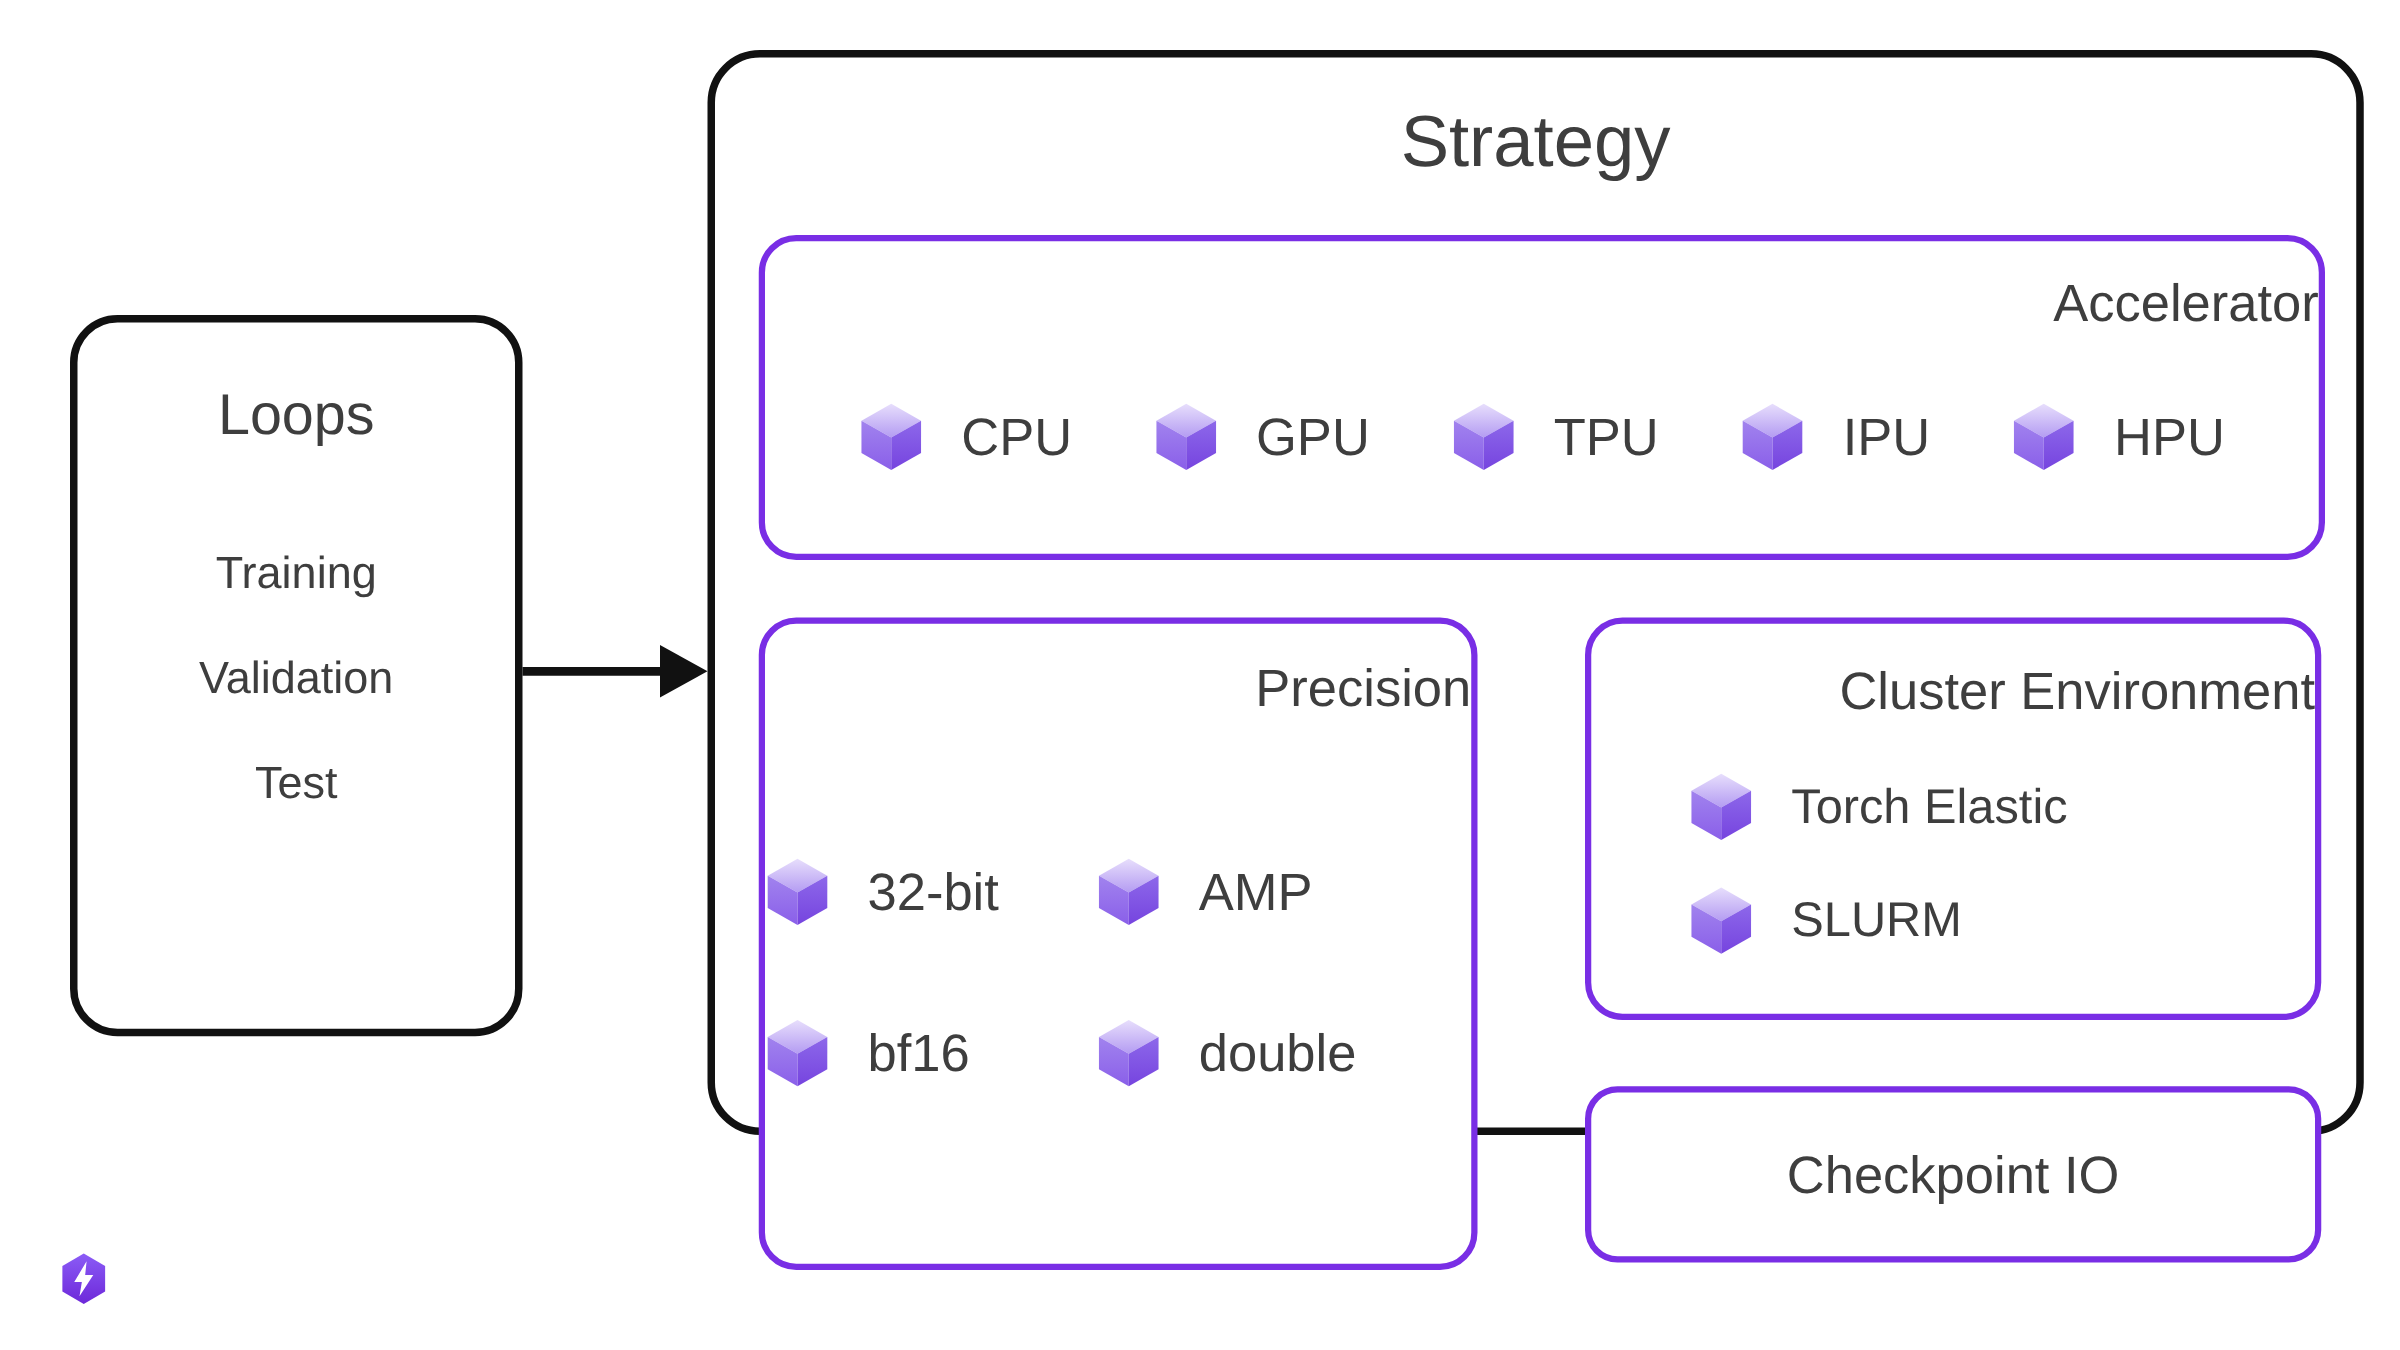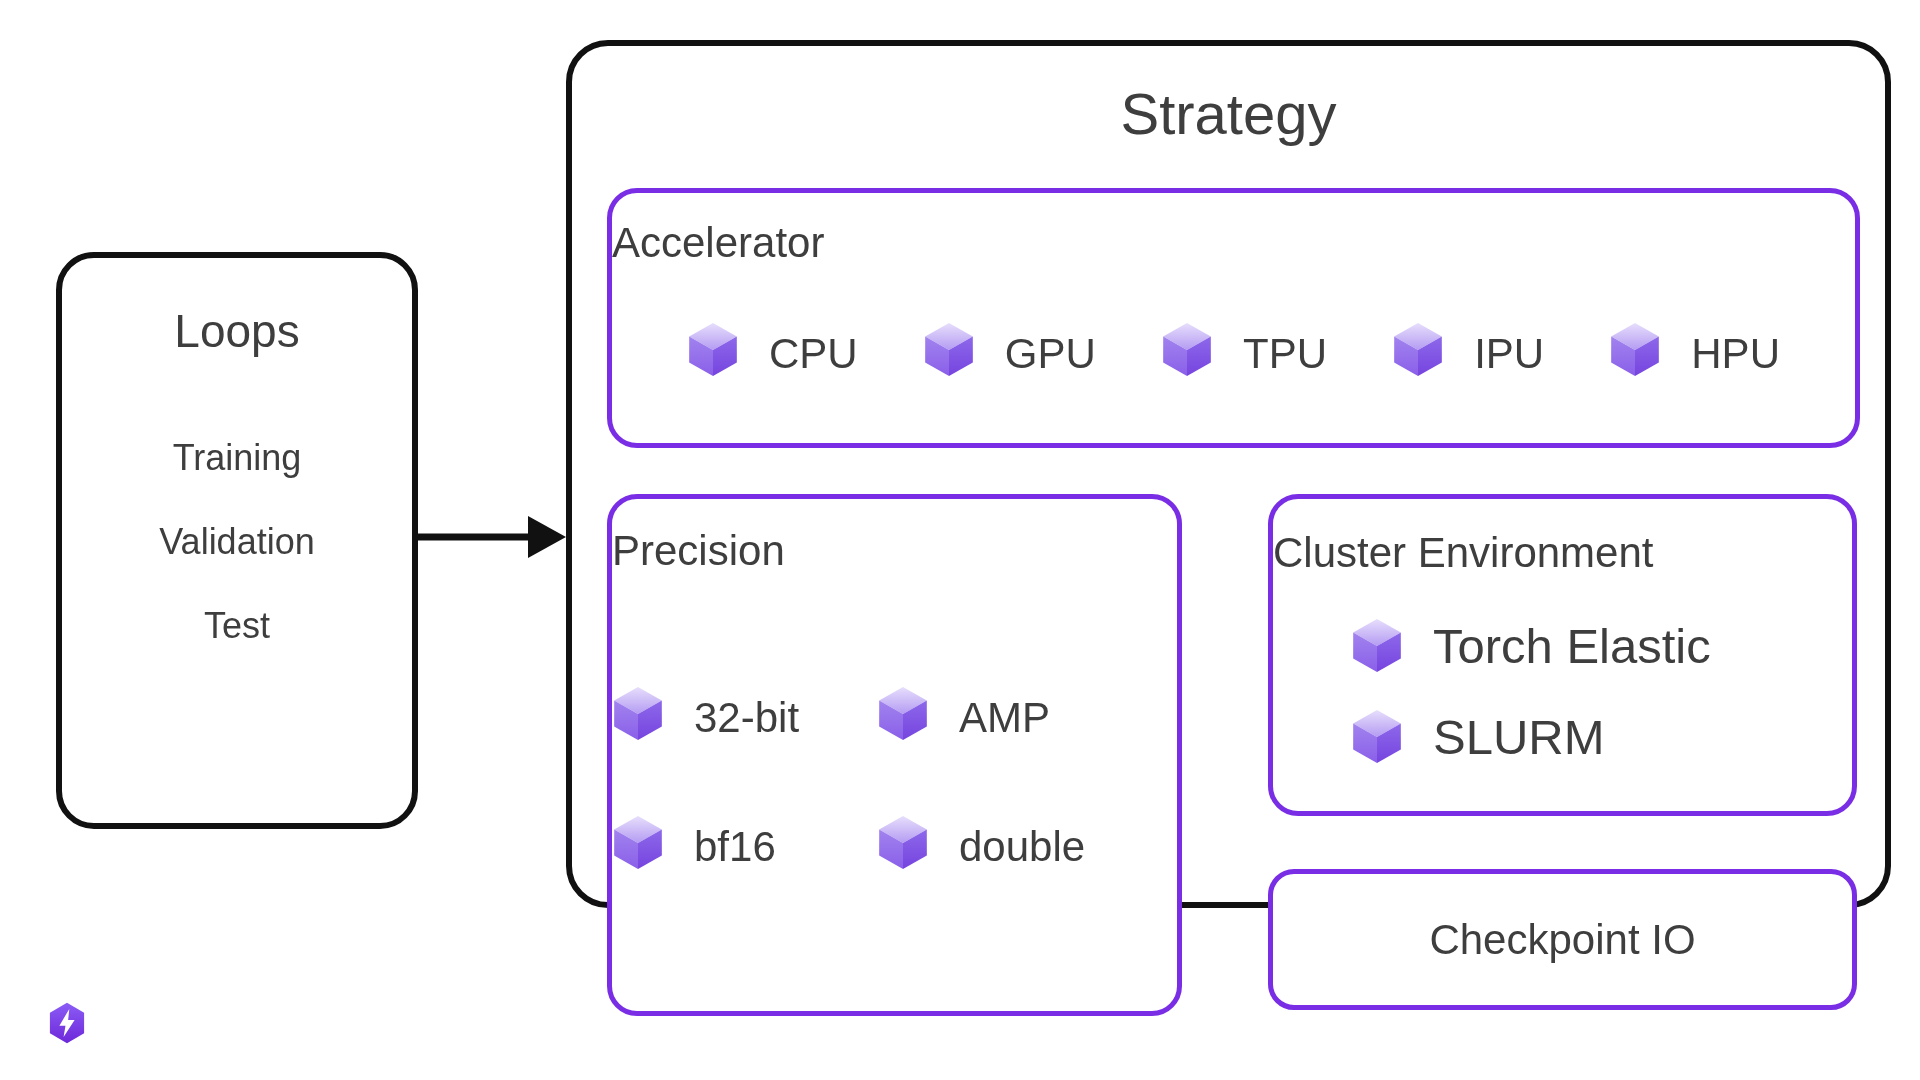--- a/index.html
+++ b/index.html
@@ -45,48 +45,48 @@
   .strategy-title {
     text-align: center; font-size: 58px; margin-top: 34px;
     color: var(--text, #3e3e3e);
   }
   .purple-box {
     position: absolute;
     border: 5px solid var(--purple, #792EE5);
     border-radius: 30px;
     background: #fff;
   }
-  .purple-title { text-align: left; font-size: 42px; }
+  .purple-title { text-align: right; font-size: 42px; }
 
   
   .accelerator-box { left: 35px; top: 142px; width: 1253px; height: 260px; }
   .accelerator-box .purple-title { margin-top: 26px; }
   .accel-row {
     display: flex; justify-content: space-between; align-items: center;
     padding: 0 75px; margin-top: 54px;
   }
-  .chip { display: flex; align-items: flex-end; gap: 30px; font-size: 42px; }
+  .chip { display: flex; align-items: center; gap: 30px; font-size: 42px; }
   .cube { width: 52px; height: 57px; flex: 0 0 auto; }
 
   
   .precision-box { left: 35px; top: 448px; width: 575px; height: 522px; }
   .precision-box .purple-title { margin-top: 28px; }
   .precision-grid {
     margin-top: 110px; 
     display: grid; grid-template-columns: 265px auto; row-gap: 72px;
   }
 
   
   .cluster-box { left: 696px; top: 448px; width: 589px; height: 322px; }
   .cluster-box .purple-title { margin-top: 30px; }
   .cluster-items {
     margin-top: 40px; padding-left: 78px;
     display: flex; flex-direction: column; gap: 34px;
   }
-  .cluster-items .chip { font-size: 49px; }
+  .cluster-items .chip { font-size: 39px; }
 
   
   .checkpoint-box {
     left: 696px; top: 823px; width: 589px; height: 141px;
     display: flex; align-items: center; justify-content: center;
     border-radius: 26px;
   }
   .checkpoint-box .purple-title { margin-top: 0; }
 
   

